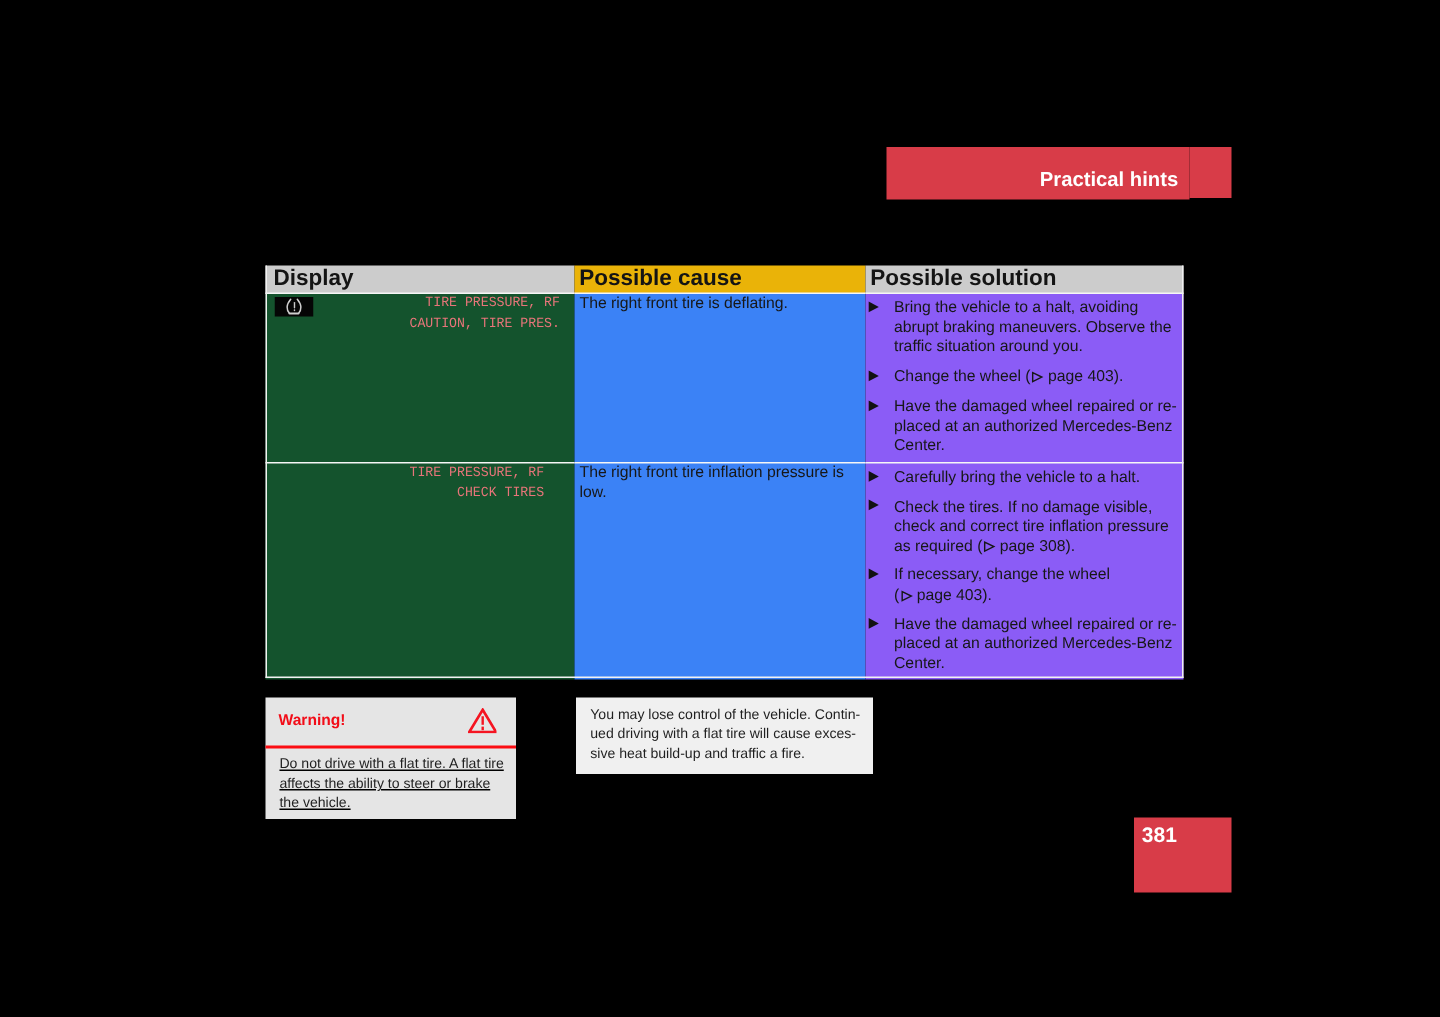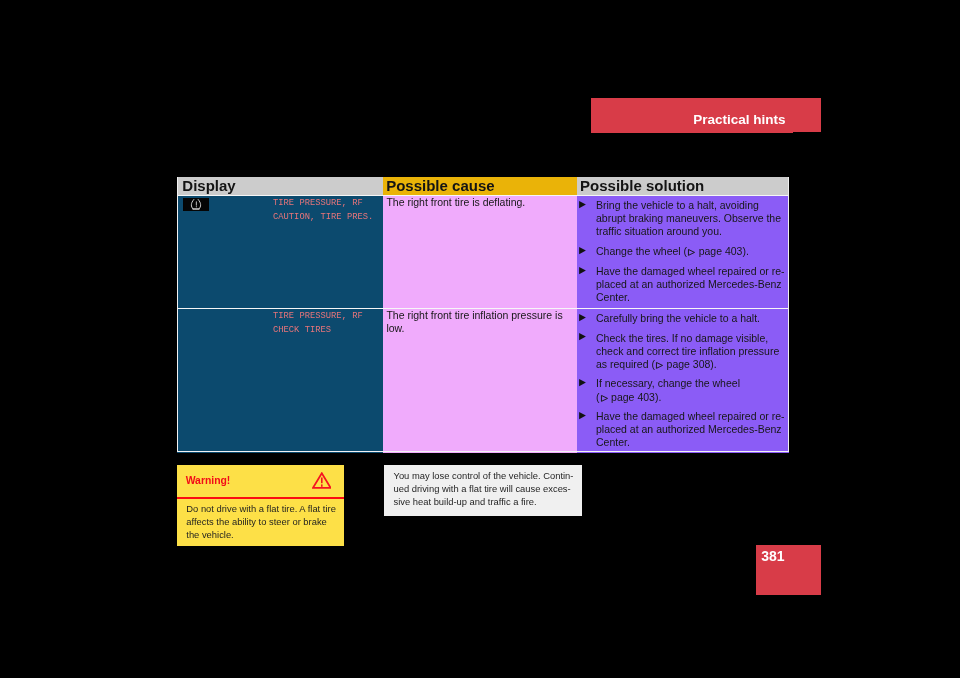--- a/index.html
+++ b/index.html
@@ -27,44 +27,44 @@
   .col-c{width:212px;}
 
   .hdr th{background:#cccccc;font-size:15px;font-weight:bold;color:#141414;
       height:18px;padding:0 0 0 5.3px;text-align:left;vertical-align:middle;
       line-height:18px;box-sizing:border-box;border-bottom:1px solid #f6f6f6;}
   .hdr th.lt{background:#eab308;padding-left:3.2px;}
   .hdr th.h3{padding-left:3.1px;}
   .brow.sep td{border-top:1px solid #f6f6f6;}
 
   .cell{font-size:10.5px;line-height:13.1px;color:#171717;}
-  .cell.a{background:#0c4a6e;padding:0 6px 4px 0;}
-  .cell.b{background:#f0abfc;padding:0 10px 4px 3.4px;}
+  .cell.a{background:#14532d;padding:0 6px 4px 0;text-align:right;}
+  .cell.b{background:#3b82f6;padding:0 10px 4px 3.4px;}
   .cell.c{background:#8b5cf6;padding:3px 6px 4px 1px;}
 
   
   .disp{display:flex;}
   .disp .icon{width:95.5px;flex:0 0 95.5px;padding:1.6px 0 0 6px;box-sizing:border-box;}
   .disp .msg{font-family:"Liberation Mono",monospace;color:#e8757a;font-size:11.5px;
       line-height:16.8px;white-space:pre;padding-top:0px;
       transform:scaleX(0.765) scaleY(0.81);transform-origin:0 0;}
 
   .tpms{width:26px;height:13.4px;display:block;}
 
   ul.sol{list-style:none;margin:0;padding:0;}
   ul.sol li{position:relative;padding-left:18px;margin-bottom:6.6px;}
   ul.sol li:last-child{margin-bottom:0;}
   ul.sol li .bullet{position:absolute;left:1.1px;top:1.95px;width:7px;height:7.2px;
       overflow:visible;}
   .pre{white-space:pre;}
   .refmark{display:inline-block;vertical-align:-0.9px;overflow:visible;margin:0 0.6px 0 1.1px;}
 
   
-  .warnbox{position:absolute;left:177px;top:465px;width:167px;background:#fde047;
-      padding:0;box-sizing:border-box;}
+  .warnbox{position:absolute;left:177px;top:465px;width:167px;background:#e5e5e5;
+      padding:0;box-sizing:border-box;text-decoration:underline;}
   .warnbox .top{position:relative;height:33.4px;box-sizing:border-box;}
   .warnbox .rule{position:absolute;left:0;top:32.3px;width:100%;height:1.9px;background:#fb0d12;}
   .warnbox .ttl{position:absolute;left:8.7px;top:10.1px;color:#f20d18;font-weight:bold;
       font-size:10.4px;line-height:12px;}
   .warnbox .wicon{position:absolute;right:12.6px;top:6.8px;line-height:0;}
   .warnbox .body{padding:4.6px 6px 4.5px 9.3px;font-size:9.4px;line-height:12.9px;color:#1f1f1f;}
 
   .warncont{position:absolute;left:384px;top:464.6px;width:198px;background:#f0f0f0;white-space:pre-line;
       box-sizing:border-box;padding:5.7px 7px 7px 9.5px;font-size:9.4px;
       line-height:12.9px;color:#1f1f1f;}

